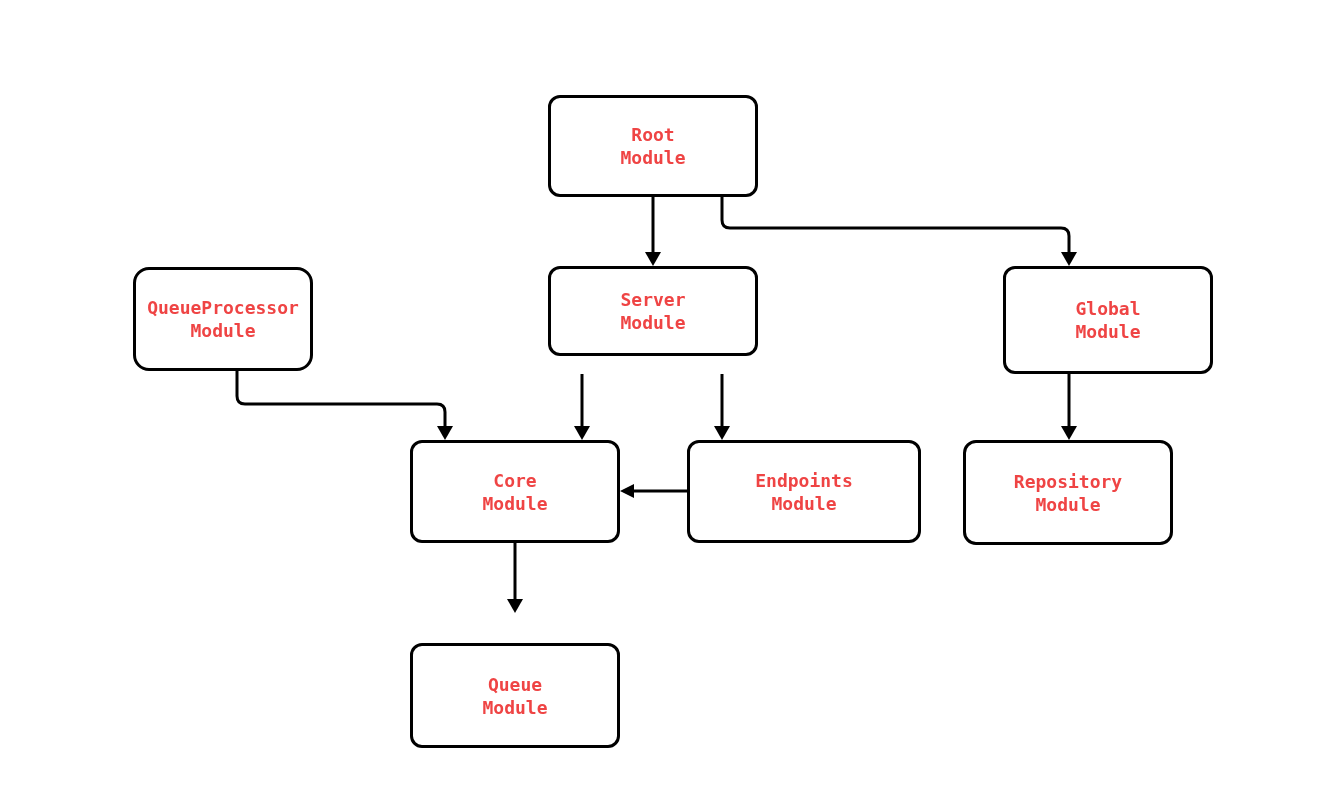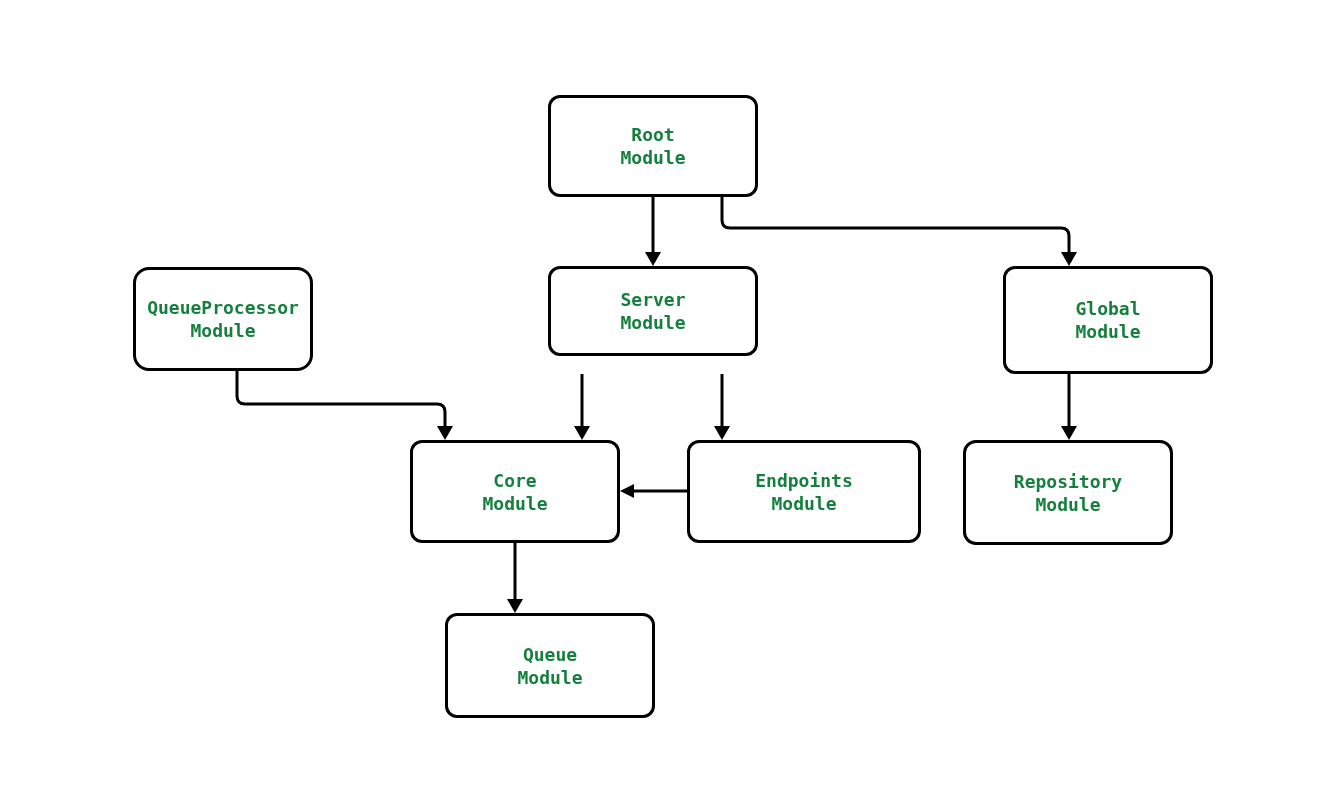--- a/index.html
+++ b/index.html
@@ -34,21 +34,21 @@
     flex-direction: column;
     align-items: center;
     justify-content: center;
     z-index: 2;
   }
   .node-label {
     font-family: "DejaVu Sans Mono", "Liberation Mono", monospace;
     font-size: 18px;
     font-weight: 700;
     line-height: 23px;
-    color: #15803d;
+    color: #ef4444;
     text-align: center;
     white-space: pre;
     letter-spacing: 0px;
   }
 </style>
 </head>
 <body>
 
 <div id="canvas">
 
@@ -106,18 +106,18 @@
   <div class="node" style="left: 687px; top: 440px; width: 234px; height: 103px; border-width: 3px; border-color: rgb(0, 0, 0); border-radius: 12px;">
     <div class="node-label">Endpoints
 Module</div>
   </div>
 
   <div class="node" style="left: 963px; top: 440px; width: 210px; height: 105px; border-width: 3px; border-color: rgb(0, 0, 0); border-radius: 13px;">
     <div class="node-label">Repository
 Module</div>
   </div>
 
-  <div class="node" style="left: 410px; top: 613px; width: 210px; height: 105px; border-width: 3px; border-color: rgb(0, 0, 0); border-radius: 12px; margin-left: 35px;">
+  <div class="node" style="left: 410px; top: 643px; width: 210px; height: 105px; border-width: 3px; border-color: rgb(0, 0, 0); border-radius: 12px;">
     <div class="node-label">Queue
 Module</div>
   </div>
 
 </div>
 
 </body></html>

